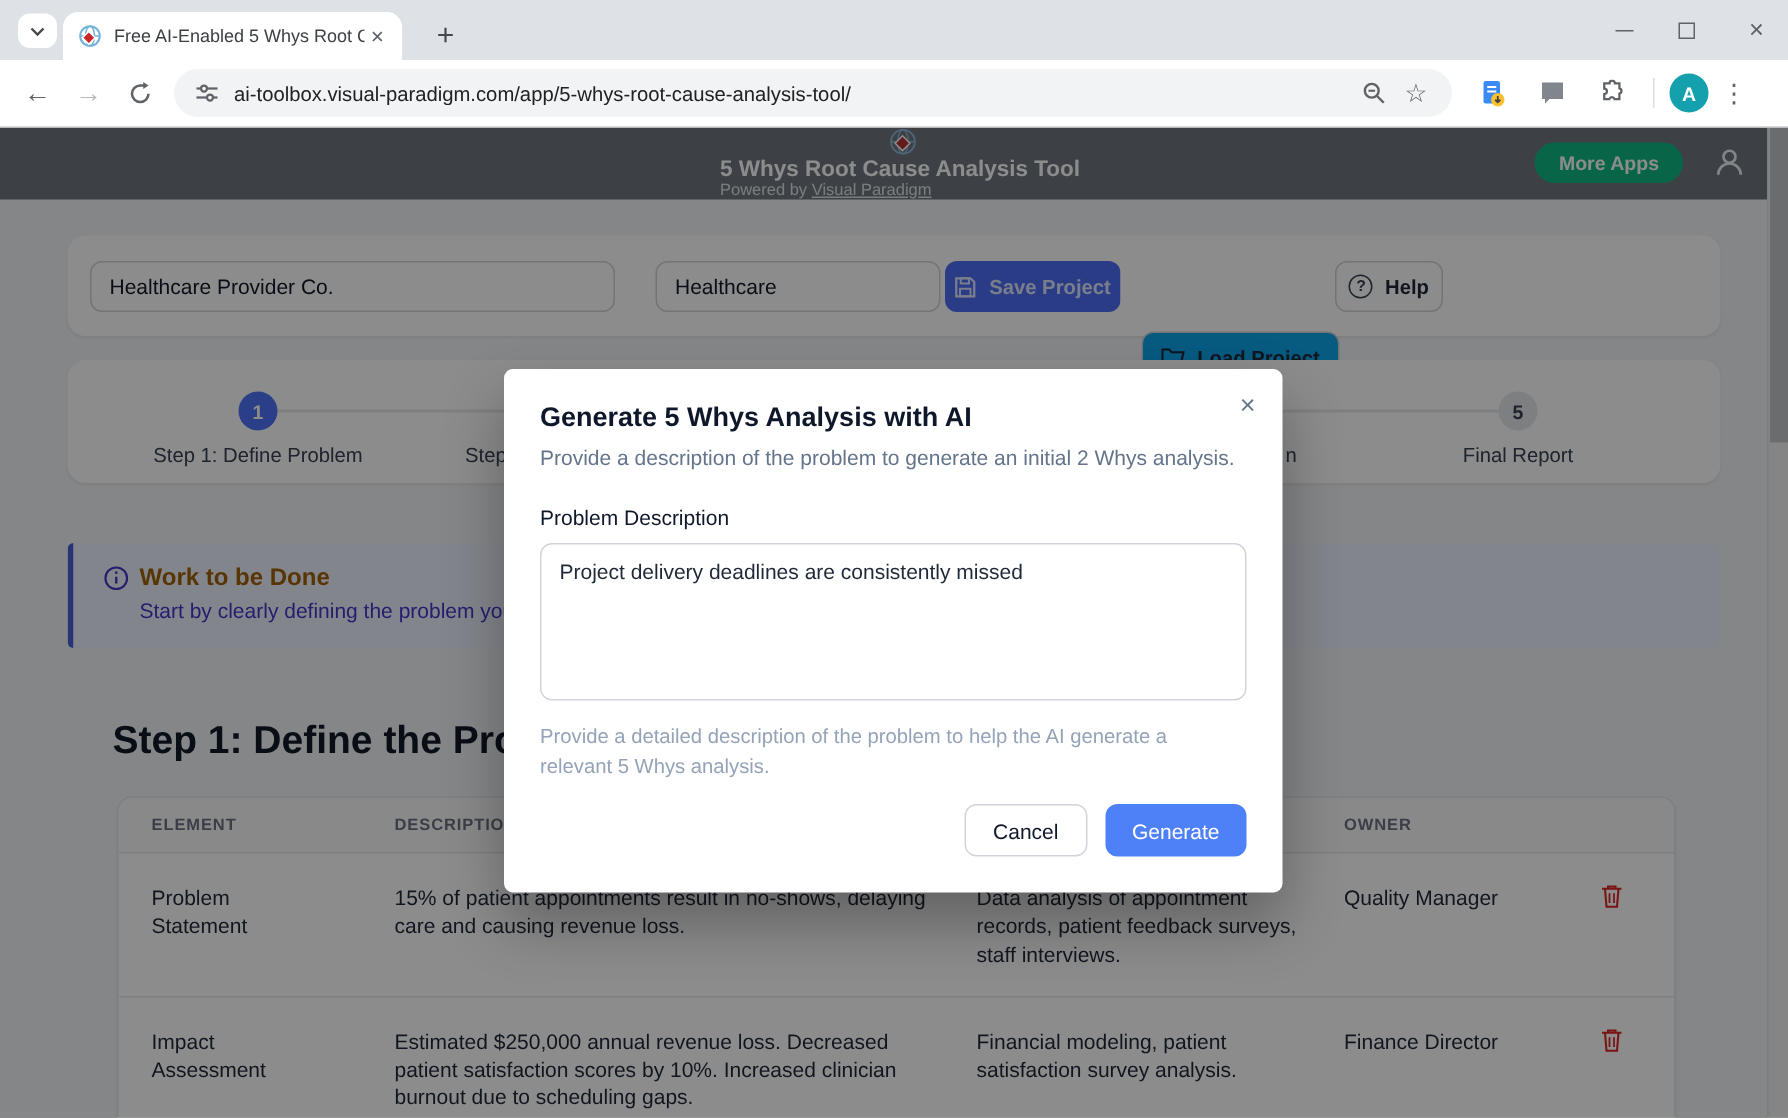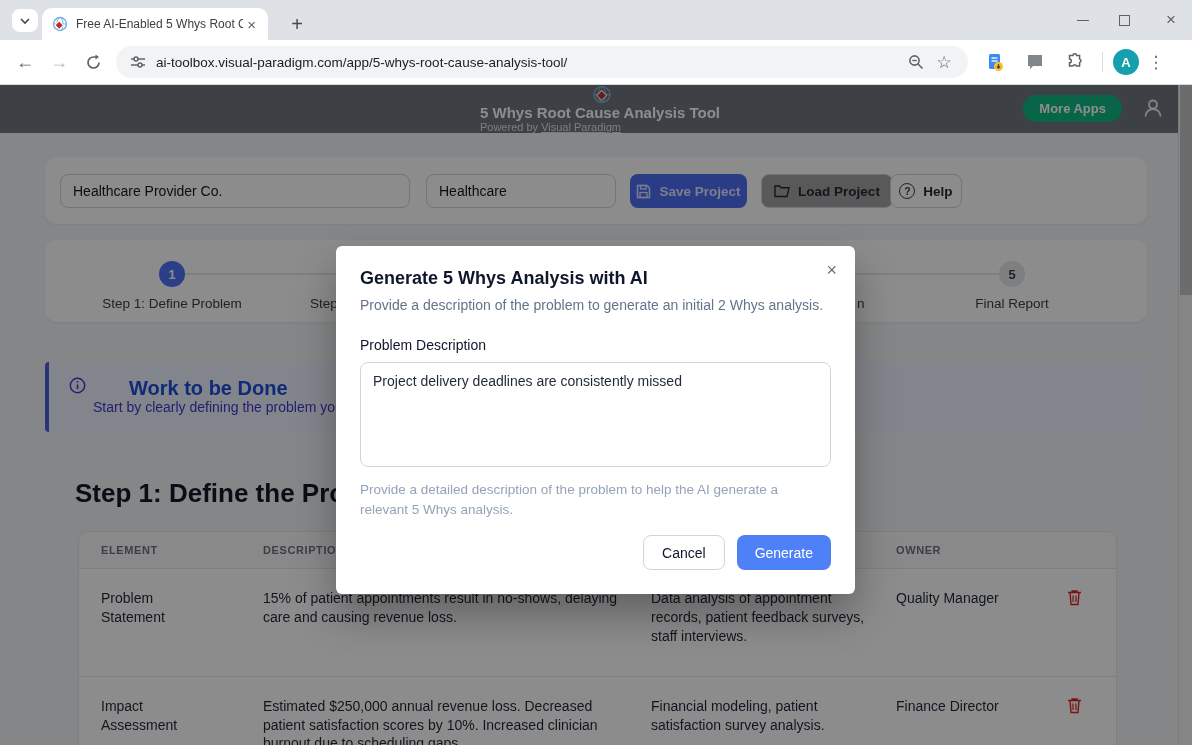--- a/index.html
+++ b/index.html
@@ -44,48 +44,48 @@
   .ah-title { font-size:15px; font-weight:bold; color:#fff; line-height:17px; }
   .ah-sub { font-size:11px; color:#dfe3e7; }
   .ah-sub a { color:#dfe3e7; text-decoration:underline; }
   .more-apps { position:absolute; right:70px; top:10px; height:27px; padding:0 16px; background:#10b981; border:none; border-radius:14px; color:#fff; font-size:13px; font-weight:bold; font-family:"Liberation Sans",sans-serif; }
   .account-ic { position:absolute; right:28px; top:12px; }
 
   .card { position:absolute; background:#fff; border-radius:12px; box-shadow:0 1px 2px rgba(0,0,0,.06); }
   .proj-card { left:45px; top:72px; width:1102px; height:67px; }
   .proj-input { position:absolute; top:17px; height:34px; border:1px solid #cfd4da; border-radius:8px; background:#fff; font-size:14px; color:#111827; padding:0 12px; font-family:"Liberation Sans",sans-serif; }
   .in-name { left:15px; width:350px; }
-  .in-industry { left:381px; width:190px; }
+  .in-industry { left:392px; width:190px; }
   .pbtn { position:absolute; top:17px; height:34px; border-radius:8px; font-size:13.5px; font-weight:bold; display:flex; align-items:center; justify-content:center; gap:8px; border:1px solid transparent; font-family:"Liberation Sans",sans-serif; }
   .btn-save { left:585px; width:117px; background:#4f6df5; color:#dde4ff; }
-  .btn-load { left:716px; width:132px; background:#a3a3a3; border-color:#cfd4da; color:#1f2937; }
+  .btn-load { left:716px; width:132px; background:#0ea5e9; border-color:#cfd4da; color:#1f2937;margin-top:47px; }
   .btn-help { left:845px; width:72px; background:#fff; border-color:#cfd4da; color:#1f2937; }
   .btn-genai { left:931px; width:148px; background:#7c3aed; color:#e9e2fa; }
   .qmark { width:16px; height:16px; border:1.5px solid #374151; border-radius:50%; font-size:10.5px; font-weight:bold; color:#374151; display:flex; align-items:center; justify-content:center; }
 
   .steps-card { left:45px; top:155px; width:1102px; height:82px; }
   .connector { position:absolute; left:127px; top:33px; width:840px; height:2px; background:#e5e7eb; }
   .step-circle { position:absolute; top:21px; width:26px; height:26px; border-radius:50%; background:#e5e7eb; color:#374151; font-size:13px; font-weight:bold; display:flex; align-items:center; justify-content:center; }
   .step-circle.active { background:#4e73f8; color:#fff; }
   .sc1{left:114px;} .sc2{left:324px;} .sc3{left:534px;} .sc4{left:744px;} .sc5{left:954px;}
   .step-label { position:absolute; top:56px; font-size:13.5px; color:#374151; }
   .sl1{left:27px; width:200px; text-align:center;} .sl2{left:265px;} .sl4{left:812px;} .sl5{left:867px; width:200px; text-align:center;}
 
   .banner { position:absolute; left:45px; top:277px; width:1102px; height:70px; background:#eef2ff; border-left:4px solid #4c5fd5; border-radius:4px; }
-  .banner-title { position:absolute; left:44px; top:15px; font-size:20px; font-weight:bold; color:#1d4ed8;margin-left:36px; }
+  .banner-title { position:absolute; left:44px; top:15px; font-size:16px; font-weight:bold; color:#a16207; }
   .banner-text { position:absolute; left:44px; top:37px; font-size:14px; color:#4338ca; white-space:nowrap; }
   .info-ic { position:absolute; left:20px; top:15px; }
 
   .heading { position:absolute; left:75px; top:393px; font-size:26px; font-weight:bold; color:#111827; white-space:nowrap; }
 
   .table-card { left:78px; top:446px; width:1039px; height:330px; border:1px solid #e5e7eb; border-radius:10px; overflow:hidden; }
   .trow { display:grid; grid-template-columns:162px 388px 245px 168px 54px; padding-left:22px; }
   .thead { height:37px; background:#f9fafb; border-bottom:1px solid #e5e7eb; align-items:center; }
   .th { font-size:11px; font-weight:bold; letter-spacing:.6px; color:#6b7280; }
-  .tbody-row { border-bottom:1px solid #e5e7eb; padding-top:20px; padding-bottom:30px; min-height:92px; }
+  .tbody-row { border-bottom:1px solid #e5e7eb; padding-top:20px; padding-bottom:18px; min-height:92px; }
   .td { font-size:14px; color:#1f2937; line-height:1.35; padding-right:30px; }
   .td-el { padding-right:52px; }
   .trash-btn { width:20px; height:20px; background:none; border:none; padding:0; }
 
   .scrollbar { position:absolute; right:0; top:0; width:14px; height:100%; background:#f2f2f2; border-left:1px solid #e2e2e2; z-index:2; }
   .thumb { position:absolute; left:1px; top:0; width:12px; height:210px; background:#c2c5c9; }
 
   .overlay { position:absolute; inset:0; background:rgba(0,0,0,0.45); z-index:10; }
 
   

